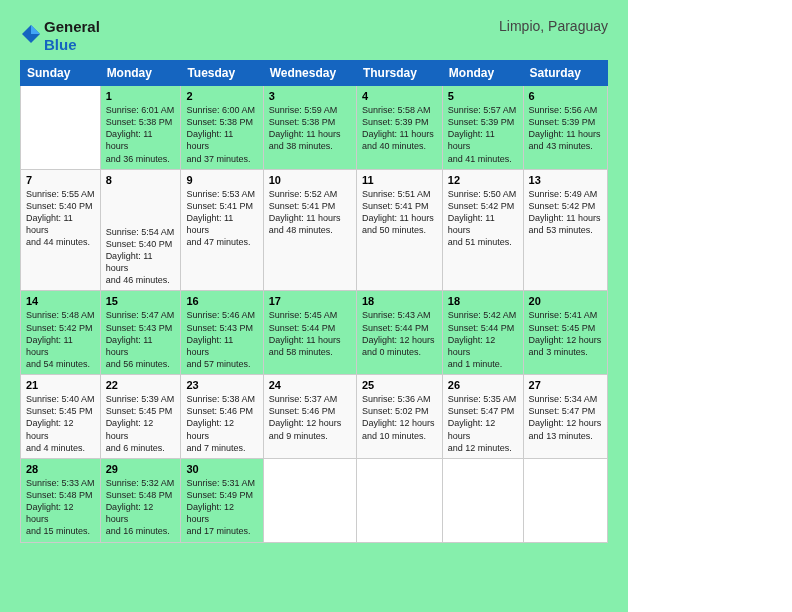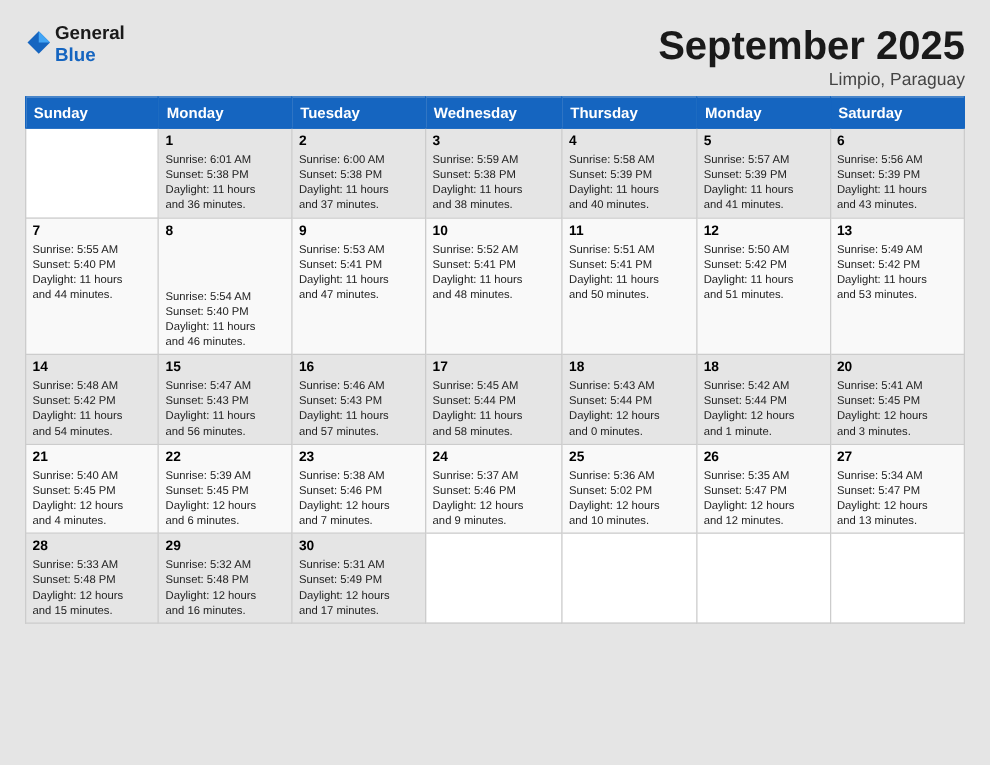--- a/index.html
+++ b/index.html
@@ -4,24 +4,24 @@
   <style>
     * { margin: 0; padding: 0; box-sizing: border-box; }
     body {
       font-family: Arial, sans-serif;
       background: #fff;
       width: 792px;
       height: 612px;
       overflow: hidden;
     }
     .page {
-      width: 792px;
+      width: 628px;
       height: 612px;
       padding: 18px 20px 10px 20px;
-      background: #e5e5e5;
+      background: #86efac;
     }
     .header {
       display: flex;
       justify-content: space-between;
       align-items: flex-start;
       margin-bottom: 6px;
     }
     .logo {
       display: flex;
       flex-direction: column;
@@ -97,21 +97,20 @@
             <polygon points="11,2 20,11 11,11" fill="#42a5f5"></polygon>
           </svg>
         </span>
         <div>
           <span style="font-size:15px;font-weight:bold;color:#1a1a1a;">General</span><br>
           <span style="font-size:15px;font-weight:bold;color:#1565c0;">Blue</span>
         </div>
       </div>
     </div>
     <div class="title-block">
-      <div class="month-title">September 2025</div>
       <div class="location">Limpio, Paraguay</div>
     </div>
   </div>
 
   <table>
     <thead>
       <tr>
       <th>Sunday</th>
           <th>Monday</th>
           <th>Tuesday</th>

